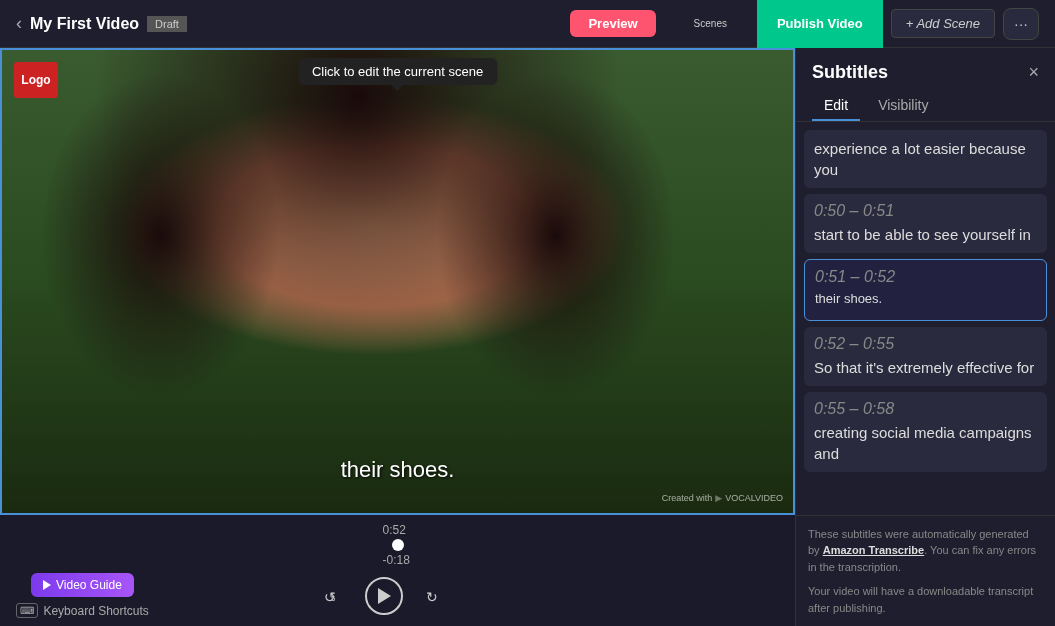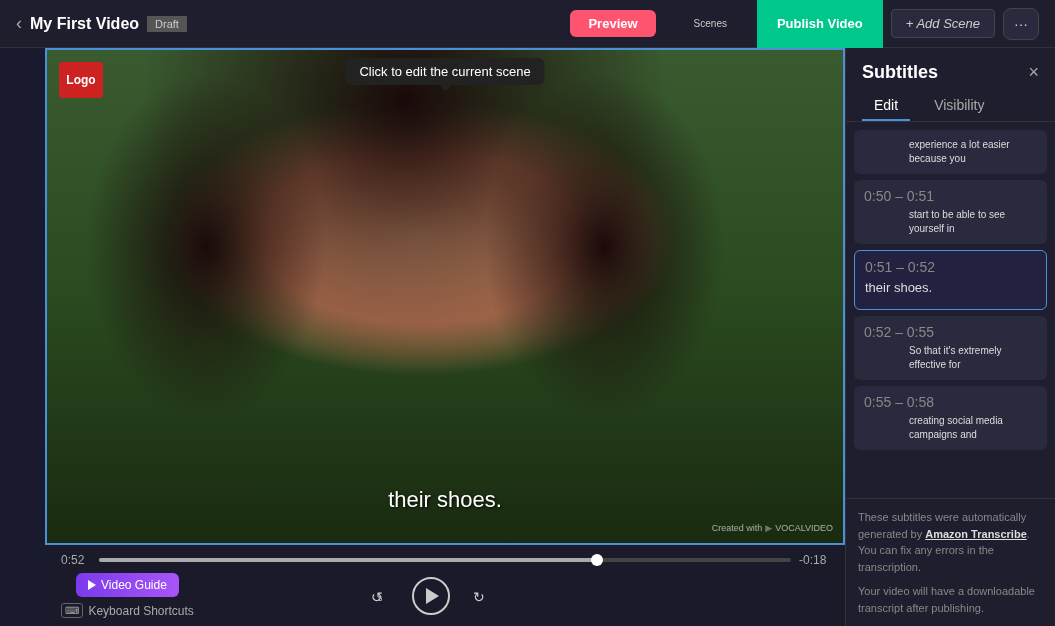--- a/index.html
+++ b/index.html
@@ -115,21 +115,20 @@
       overflow: hidden;
     }
 
     
     .video-area {
       flex: 1;
       background: #000000;
       display: flex;
       flex-direction: column;
       position: relative;
-      margin-left: 45px;
     }
 
     .tooltip-bar {
       position: absolute;
       top: 10px;
       left: 50%;
       transform: translateX(-50%);
       background: #222;
       color: #fff;
       font-size: 13px;
@@ -234,20 +233,21 @@
       background: #1a1a2a;
       padding: 8px 16px;
       display: flex;
       flex-direction: column;
       gap: 6px;
     }
     .progress-bar-row {
       display: flex;
       align-items: center;
       gap: 8px;
+      flex-direction: column;
     }
     .time-label {
       color: #aaa;
       font-size: 12px;
       min-width: 30px;
     }
     .progress-track {
       flex: 1;
       height: 4px;
       background: #444;
@@ -347,21 +347,21 @@
       width: 0;
       height: 0;
       border-top: 8px solid transparent;
       border-bottom: 8px solid transparent;
       border-left: 13px solid #ccc;
       margin-left: 2px;
     }
 
     
     .subtitles-panel {
-      width: 210px;
+      width: 260px;
       background: #1e1e2e;
       border-left: 1px solid #333;
       display: flex;
       flex-direction: column;
       flex-shrink: 0;
     }
     .panel-header {
       display: flex;
       align-items: center;
       justify-content: space-between;
@@ -376,21 +376,21 @@
       background: transparent;
       border: none;
       color: #aaa;
       font-size: 18px;
       cursor: pointer;
       display: flex;
       align-items: center;
     }
     .panel-tabs {
       display: flex;
-      gap: 12px;
+      gap: 6px;
       padding: 8px 16px 0;
       border-bottom: 1px solid #333;
     }
     .panel-tab {
       color: #aaa;
       font-size: 14px;
       padding: 6px 12px;
       cursor: pointer;
       border-bottom: 2px solid transparent;
       background: transparent;
@@ -415,28 +415,28 @@
       padding: 8px 10px;
       margin-bottom: 6px;
       cursor: pointer;
     }
     .subtitle-item.active {
       border: 1.5px solid #4a90d9;
       background: #222240;
     }
     .subtitle-time {
       color: #888;
-      font-size: 14px;
+      font-size: 16px;
       margin-bottom: 4px;
+      font-style: italic;
     }
     .subtitle-content {
       color: #ddd;
-      font-size: 10px;
+      font-size: 15px;
       line-height: 1.4;
-      margin-left: 45px;
     }
     .subtitle-input {
       background: transparent;
       border: none;
       color: #ddd;
       font-size: 13px;
       line-height: 1.4;
       width: 100%;
       outline: none;
       resize: none;

